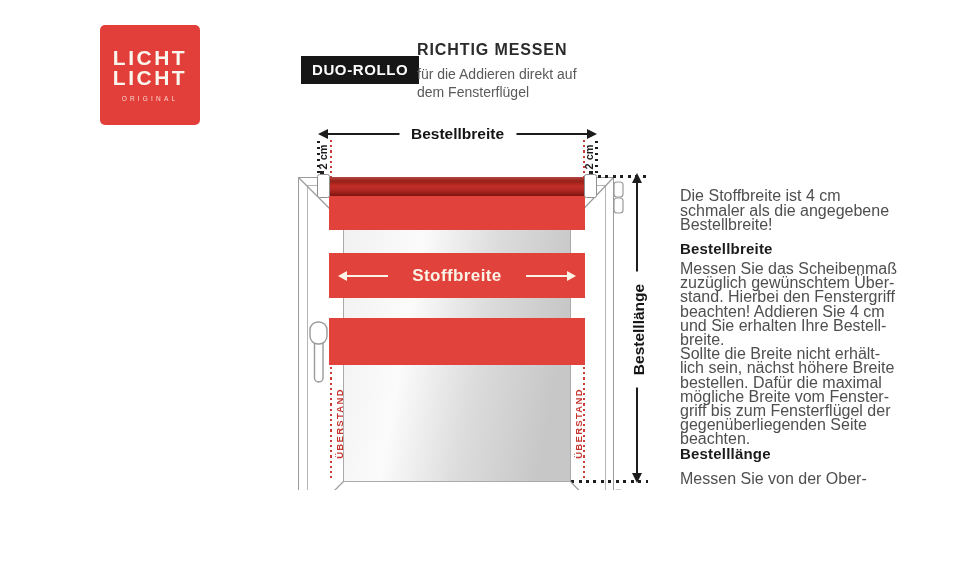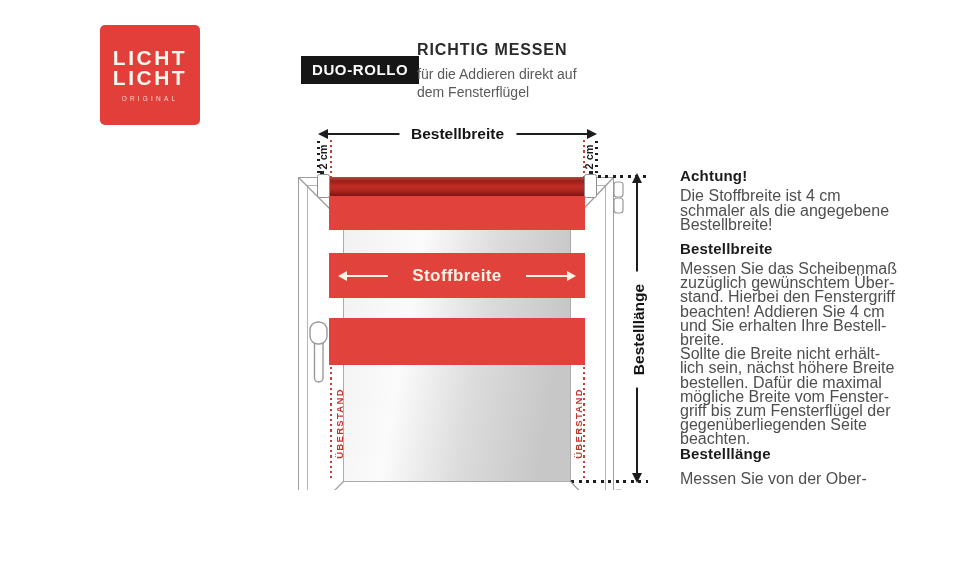--- a/index.html
+++ b/index.html
@@ -157,21 +157,20 @@
   <div class="ueberstand" style="left:291px; top:418px;">ÜBERSTAND</div>
   <div class="ueberstand" style="left:530px; top:418px;">ÜBERSTAND</div>
 
   <div class="dh-black" style="left:598px; top:175px; width:50px;"></div>
   <div class="dh-black" style="left:571px; top:480px; width:77px;"></div>
   <div class="len-line"></div>
   <div class="len-ah-up"></div>
   <div class="len-ah-down"></div>
   <div class="len-label">Bestelllänge</div>
 
-  <div class="col-h h1">Achtung!</div>
   <div class="col-p p1">Die Stoffbreite ist 4 cm
 schmaler als die angegebene
 Bestellbreite!</div>
   <div class="col-h h2">Bestellbreite</div>
   <div class="col-p p2">Messen Sie das Scheibenmaß
 zuzüglich gewünschtem Über-
 stand. Hierbei den Fenstergriff
 beachten! Addieren Sie 4 cm
 und Sie erhalten Ihre Bestell-
 breite.

